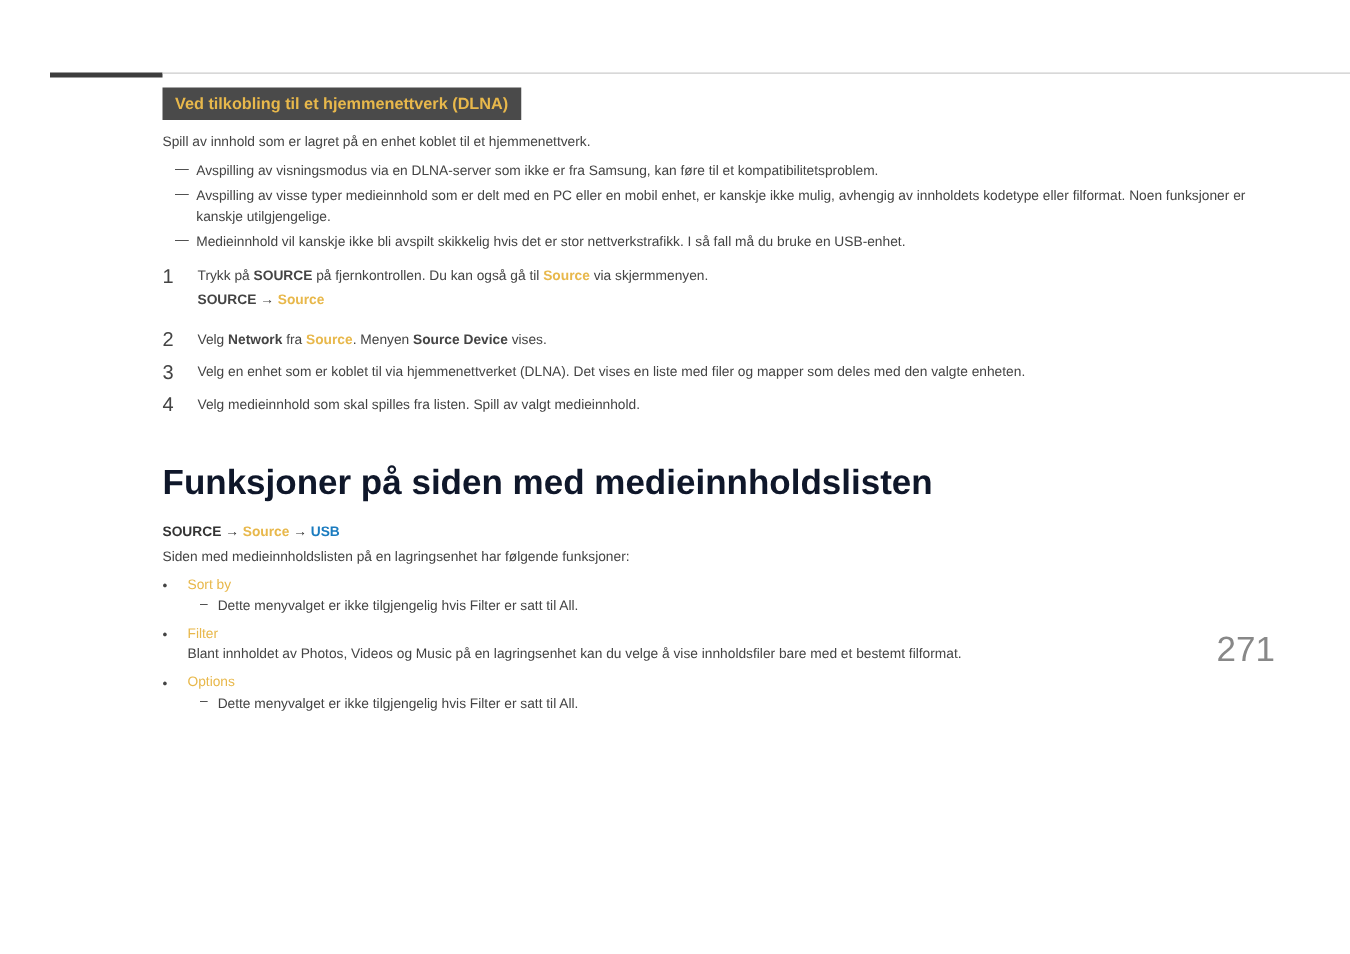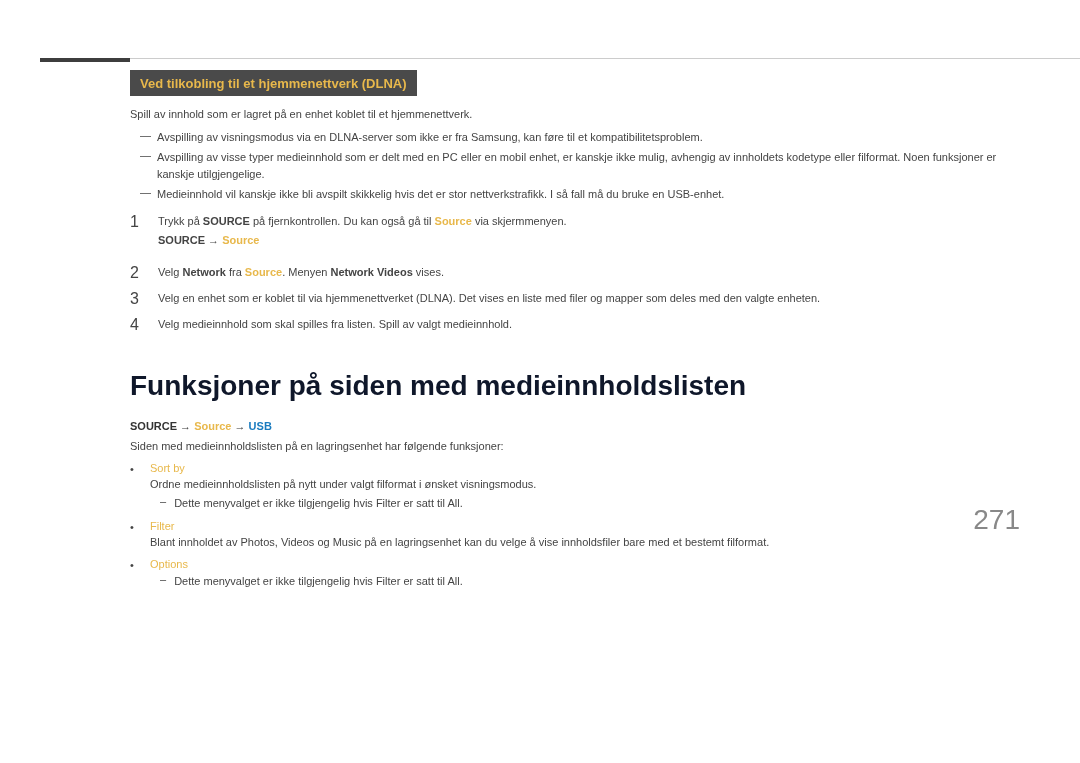--- a/index.html
+++ b/index.html
@@ -277,21 +277,21 @@
             <br>
             <span class="source-arrow">
               <span class="bold-text">SOURCE → <span class="arrow-link">Source</span></span>
             </span>
           </div>
         </div>
 
         <div class="step">
           <div class="step-number">2</div>
           <div class="step-content">
-            Velg <span class="bold-text">Network</span> fra <span class="link-text">Source</span>. Menyen <span class="bold-text">Network Videos</span> vises.
+            Velg <span class="bold-text">Network</span> fra <span class="link-text">Source</span>. Menyen <span class="bold-text">Source Device</span> vises.
           </div>
         </div>
 
         <div class="step">
           <div class="step-number">3</div>
           <div class="step-content">Velg en enhet som er koblet til via hjemmenettverket (DLNA). Det vises en liste med filer og mapper som deles med den valgte enheten.</div>
         </div>
 
         <div class="step">
           <div class="step-number">4</div>
@@ -307,21 +307,20 @@
     </div>
 
     <p class="body-text">Siden med medieinnholdslisten på en lagringsenhet har følgende funksjoner:</p>
 
     <div class="bullet-section">
 
       <div class="bullet-item">
         <div class="bullet-dot">•</div>
         <div class="bullet-content">
           <div class="bullet-title">Sort by</div>
-          <div class="bullet-desc">Ordne medieinnholdslisten på nytt under valgt filformat i ønsket visningsmodus.</div>
           <div class="sub-dash">
             <span class="dash">–</span>
             <span class="dash-text">Dette menyvalget er ikke tilgjengelig hvis <span class="bold-text">Filter</span> er satt til <span class="bold-text">All</span>.</span>
           </div>
         </div>
       </div>
 
       <div class="bullet-item">
         <div class="bullet-dot">•</div>
         <div class="bullet-content">

